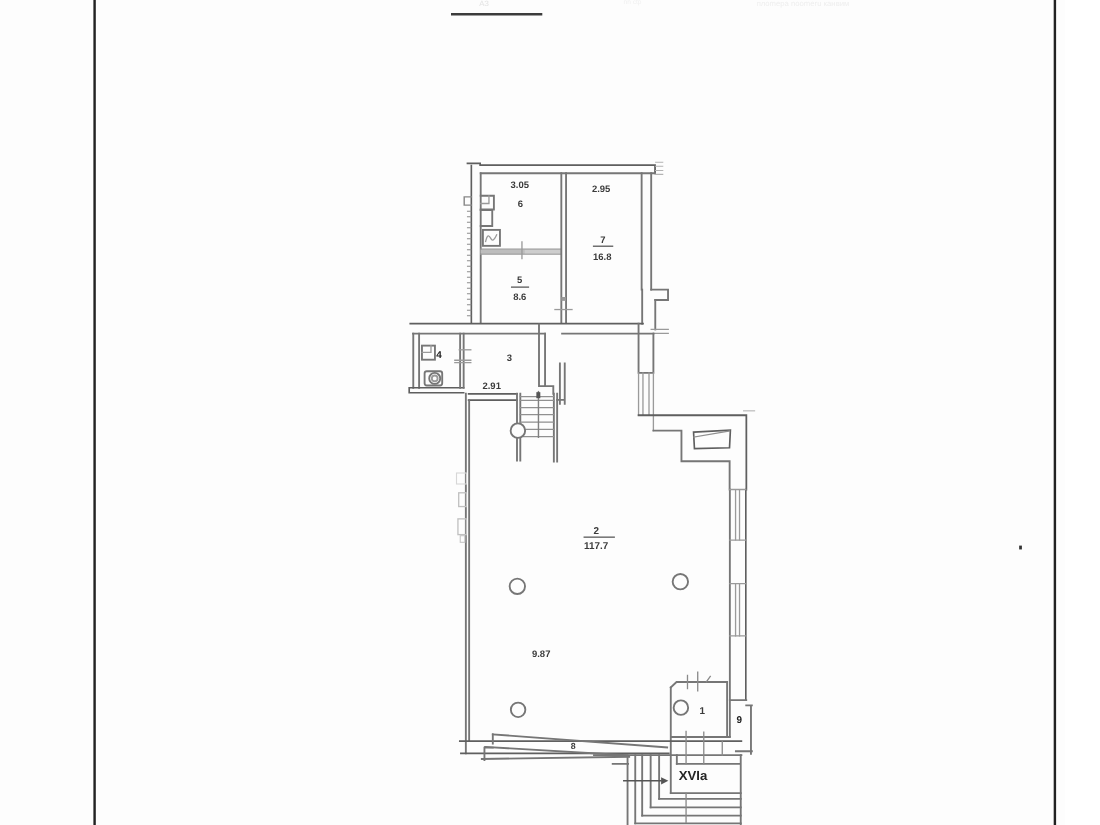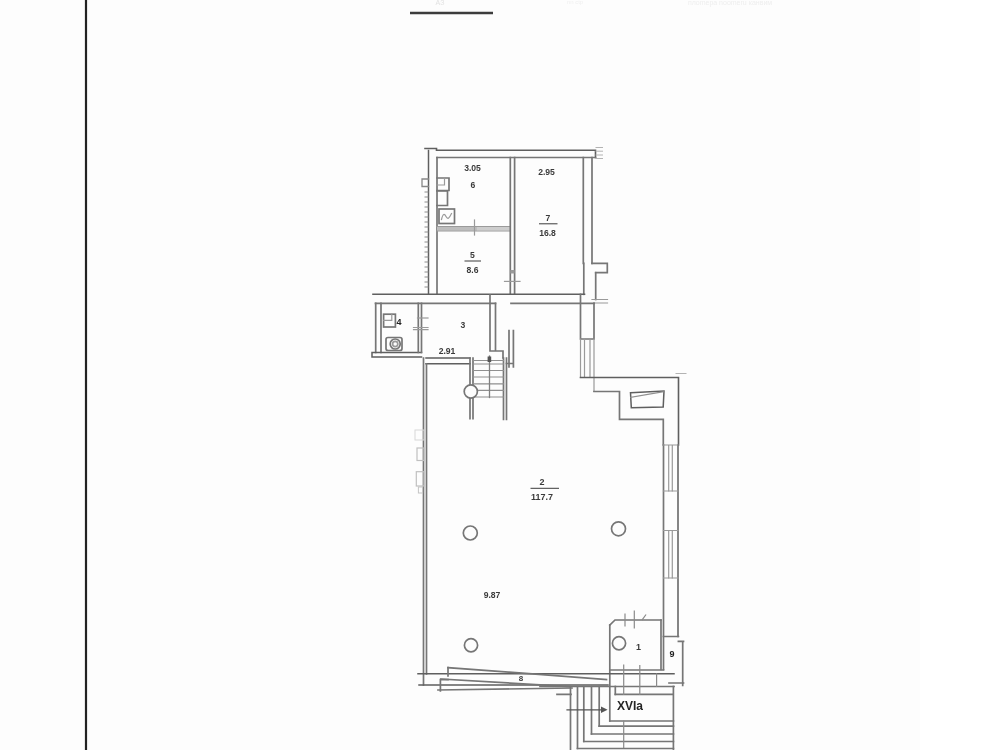--- a/index.html
+++ b/index.html
@@ -1,16 +1,16 @@
 <!DOCTYPE html>
 <html><head>
 <meta charset="utf-8">
 <style>
   html,body{margin:0;padding:0;background:#ffffff;}
-  #page{position:relative;width:920px;height:750px;background:#fdfdfd;overflow:hidden;}
+  #page{position:relative;width:920px;height:750px;background:#fdfdfd;overflow:hidden;padding-left:48px;}
   svg{position:absolute;left:0;top:0;}
   text{font-family:"Liberation Sans",sans-serif;}
 </style>
 </head>
 <body>
 <div id="page">
 <svg width="1000" height="750" viewBox="0 0 1000 750">
   <defs>
         <filter id="soft" x="-5%" y="-5%" width="110%" height="110%">
           <feGaussianBlur stdDeviation="0.45"></feGaussianBlur>

